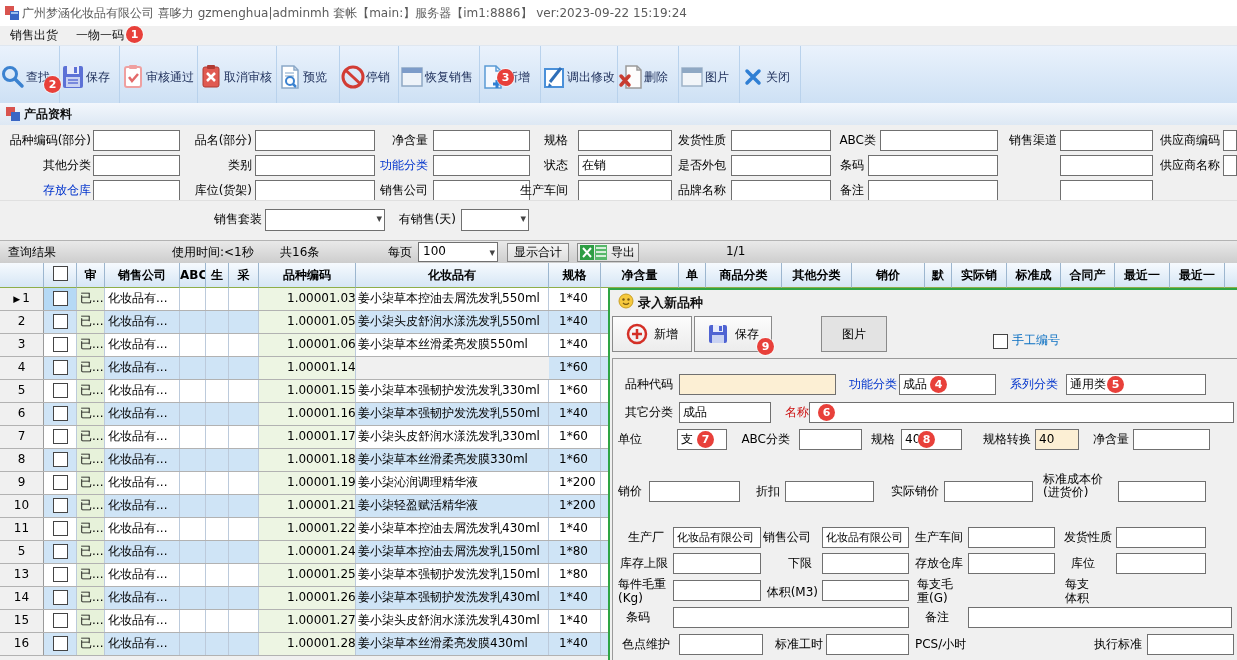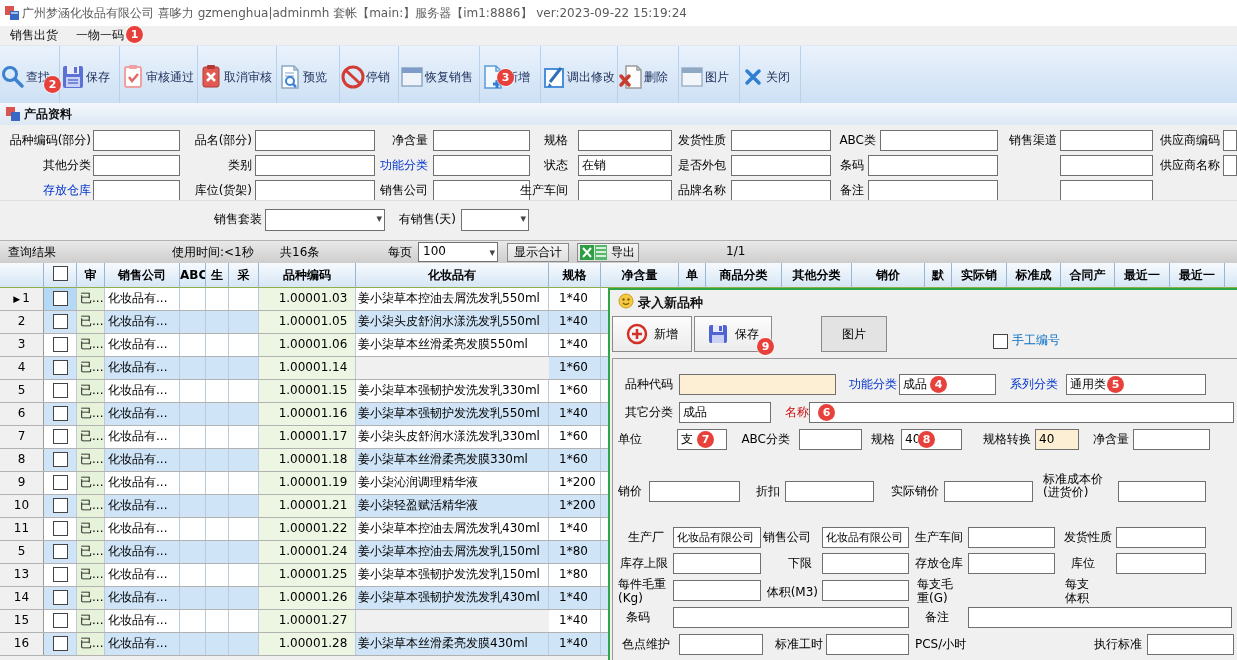--- a/index.html
+++ b/index.html
@@ -53,21 +53,21 @@
   .odd  .tcell{background:#ffffff;}
   .even .tcell{background:#cfe4f6;}
   .tcell.c-num{left:0;width:44px;background:#f0f0f0 !important;border-right:1px solid #9a9a9a;text-align:center;color:#000;}
   .tcell.c-chk{left:44px;width:33px;}
   .sel .tcell.c-chk{background:#b5d9f5 !important;}
   .tcell.c-audit{left:77px;width:28px;background:#e7f2da !important;padding-left:3px;}
   .tcell.c-comp{left:105px;width:75px;padding-left:3px;}
   .tcell.c-abc{left:180px;width:26px;}
   .tcell.c-sheng{left:206px;width:23px;}
   .tcell.c-cai{left:229px;width:30px;}
-  .tcell.c-code{left:259px;width:97px;background:#edf5e3 !important;padding-left:12px;text-align:center;}
+  .tcell.c-code{left:259px;width:97px;background:#edf5e3 !important;padding-left:28px;}
   .tcell.c-name{left:356px;width:193px;padding-left:2px;}
   .tcell.c-spec{left:549px;width:52px;padding-left:10px;}
   .tcell.c-fill{left:601px;width:9px;border-right:none;}
   .chk{width:13px;height:13px;background:#fff;border:1px solid #444;margin:3px auto 0 auto;}
   .mark{font-size:9px;margin-right:2px;}
   
   #entrypanel{position:absolute;left:608px;top:288px;width:629px;height:372px;background:#f0f0f0;
     border-top:2px solid #2fa544;border-left:2px solid #2fa544;box-sizing:border-box;}
   #entrypanel .phead{position:absolute;left:28px;top:4px;font-weight:bold;font-size:13px;color:#111;}
   .pbtn{position:absolute;top:26px;height:36px;background:linear-gradient(#fcfcfc,#ececec);border:1px solid #8a8a8a;
@@ -530,20 +530,21 @@
           <div class="tcell c-num">15</div>
           <div class="tcell c-chk">
             <div class="chk"></div>
           </div>
           <div class="tcell c-audit">已...</div>
           <div class="tcell c-comp">化妆品有...</div>
           <div class="tcell c-abc"></div>
           <div class="tcell c-sheng"></div>
           <div class="tcell c-cai"></div>
           <div class="tcell c-code">1.00001.27</div>
+          <div class="tcell c-name">姜小柒头皮舒润水漾洗发乳430ml</div>
           <div class="tcell c-spec">1*40</div>
           <div class="tcell c-fill"></div>
         </div>
         <div class="trow even">
           <div class="tcell c-num">16</div>
           <div class="tcell c-chk">
             <div class="chk"></div>
           </div>
           <div class="tcell c-audit">已...</div>
           <div class="tcell c-comp">化妆品有...</div>

